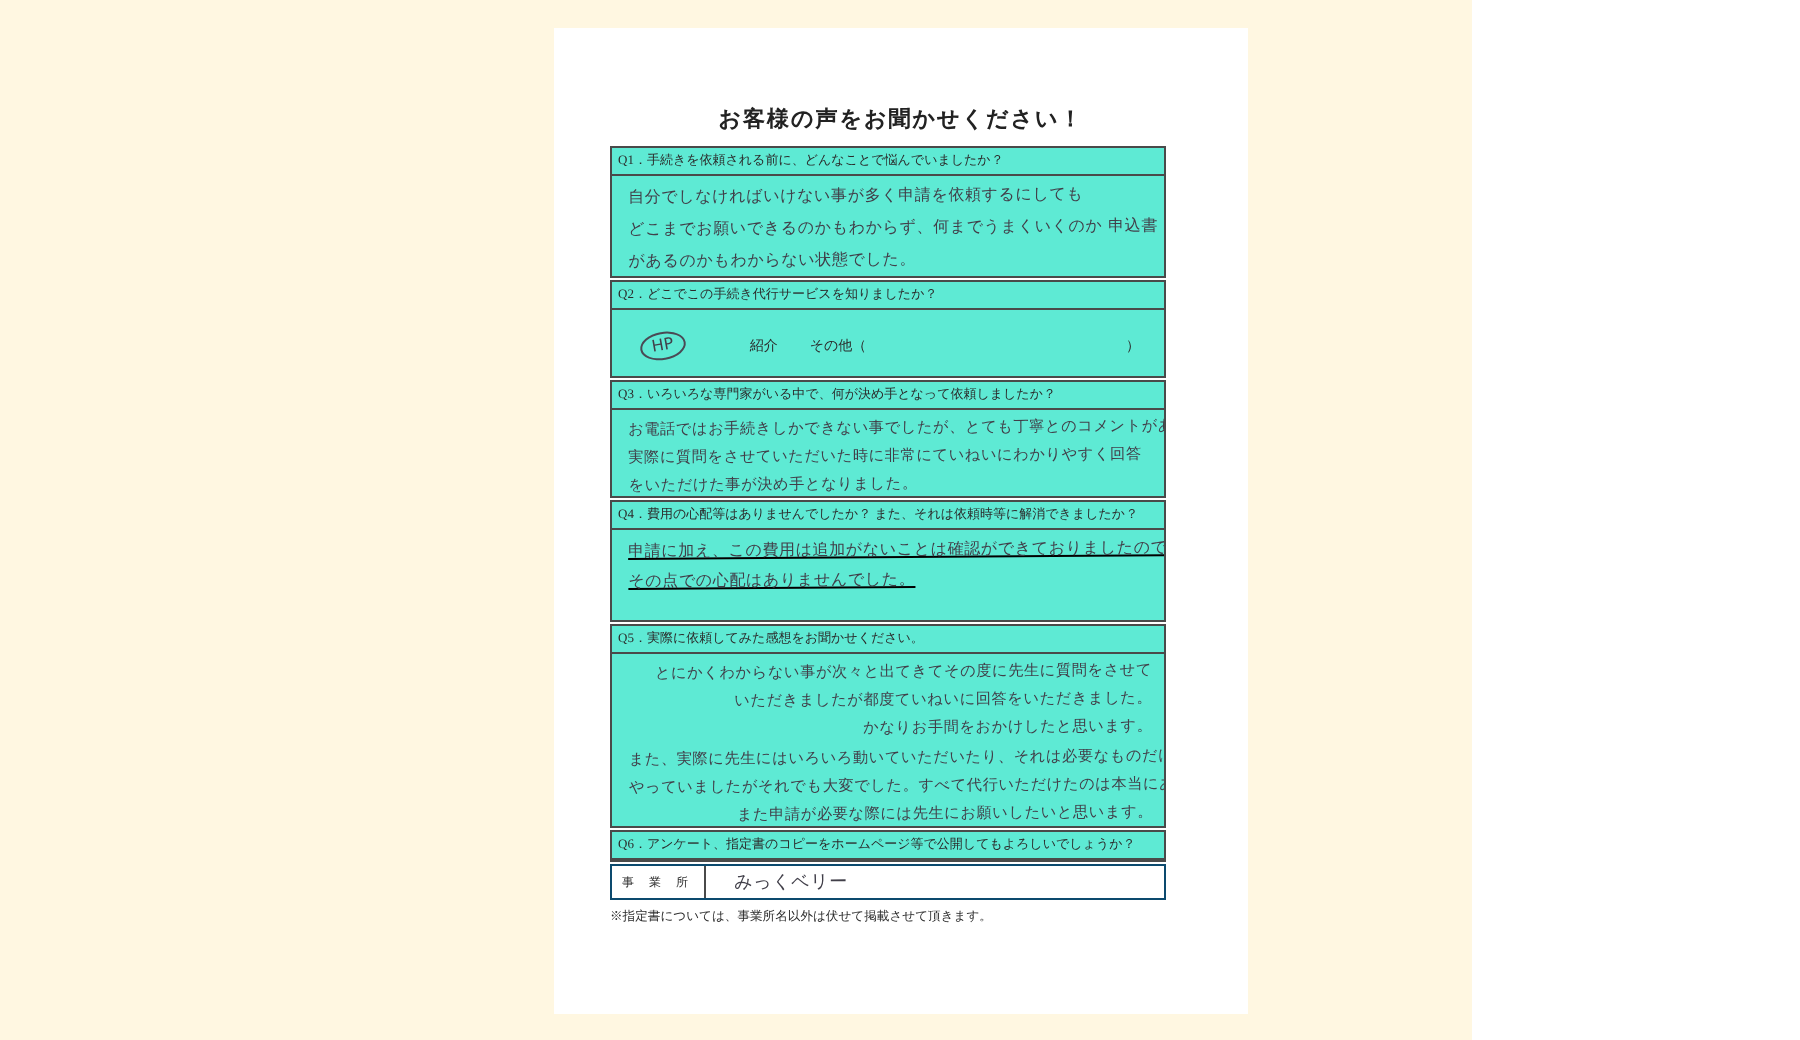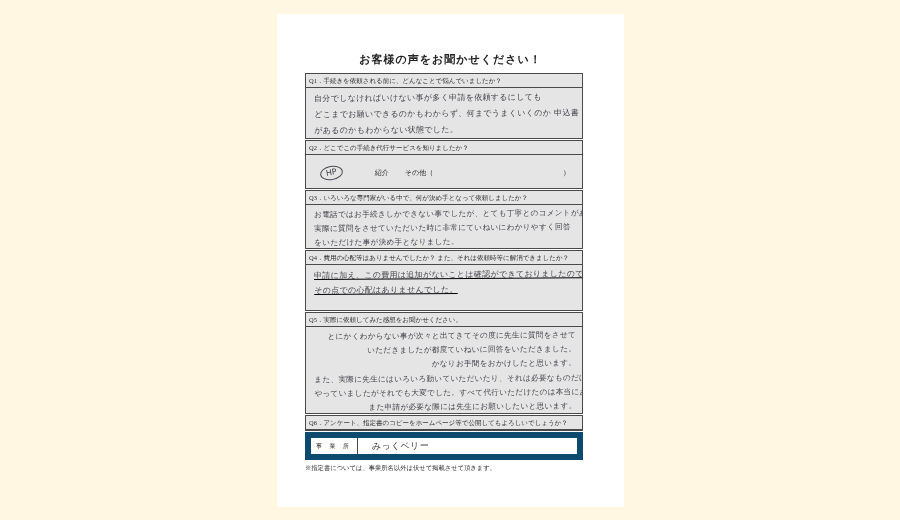--- a/index.html
+++ b/index.html
@@ -1,39 +1,39 @@
 <!DOCTYPE html>
 <html><head>
 <meta charset="utf-8">
 <style>
   html,body{margin:0;padding:0;}
-  .canvas{position:relative;width:900px;height:520px;background:#FFF7E1;overflow:hidden;font-family:"Liberation Serif",serif;}
+  .canvas{position:relative;width:736px;height:520px;background:#FFF7E1;overflow:hidden;font-family:"Liberation Serif",serif;}
   .paper{position:absolute;left:277px;top:14px;width:347px;height:493px;background:#ffffff;}
   .title{position:absolute;top:38px;left:0;right:0;text-align:center;font-size:11px;font-weight:bold;letter-spacing:1px;color:#222;}
   .form{position:absolute;left:28px;top:59px;width:278px;}
-  .qbox{border:1px solid #4a4a4a;margin-bottom:1px;background:#e5e5e5;box-sizing:border-box;}
+  .qbox{border:1px solid #4a4a4a;margin-bottom:1px;background:#5eead4;box-sizing:border-box;}
   .qheader{font-size:6.5px;line-height:12px;height:12px;padding:1px 3px 0 3px;border-bottom:1px solid #4a4a4a;color:#2b2b2b;white-space:nowrap;overflow:hidden;}
   .answer{padding:3px 6px 0 8px;overflow:hidden;box-sizing:border-box;}
   .hand{font-family:"DejaVu Sans",sans-serif;color:#413f49;letter-spacing:0.3px;transform:rotate(-0.4deg);transform-origin:left top;}
   .hand div{white-space:nowrap;}
   .a1{height:50px;} .a1 .hand{font-size:8px;line-height:16px;}
   .a2{height:33px;display:flex;align-items:center;}
   .hp-circle{border:1.2px solid #4a4a55;border-radius:50%;padding:1px 5px 2px 5px;font-size:8px;color:#413f49;font-family:"DejaVu Sans",sans-serif;transform:rotate(-10deg);margin-left:6px;}
   .opt{font-size:7px;color:#2b2b2b;padding-left:16px;}
   .opt.referral{margin-left:16px;}
   .opt.other{}
   .opt.paren{margin-left:auto;margin-right:6px;}
   .a3{height:43px;} .a3 .hand{font-size:7.6px;line-height:14px;}
   .a4{height:45px;text-decoration:underline;} .a4 .hand{font-size:8px;line-height:15px;}
   .a5{height:86px;text-align:right;} .a5 .hand{font-size:7.6px;line-height:14.2px;}
   .a6{height:14px;display:flex;align-items:center;justify-content:center;gap:6px;padding:0;}
   .cb{width:6px;height:6px;border:1px solid #333;display:inline-block;box-sizing:border-box;}
   .cb.checked{background:#3a3a3a;box-shadow:inset 0 0 0 1px #fff;}
   .cbl{font-size:7.5px;color:#2b2b2b;margin-right:14px;}
-  .office{border:6px solid #0c4a6e;margin-top:0;display:flex;height:16px;box-sizing:content-box;}
+  .office{border:1px solid #0c4a6e;margin-top:0;display:flex;height:16px;box-sizing:content-box;}
   .office-label{width:46px;border-right:1px solid #4a4a4a;font-size:6px;display:flex;align-items:center;justify-content:center;letter-spacing:3px;color:#2b2b2b;}
   .office-value{flex:1;display:flex;align-items:center;padding-left:14px;font-size:9px;}
   .footnote{font-size:6.3px;margin-top:4px;color:#2b2b2b;white-space:nowrap;}
 </style>
 </head>
 <body>
 
 <div class="canvas">
   <div class="paper">
 

